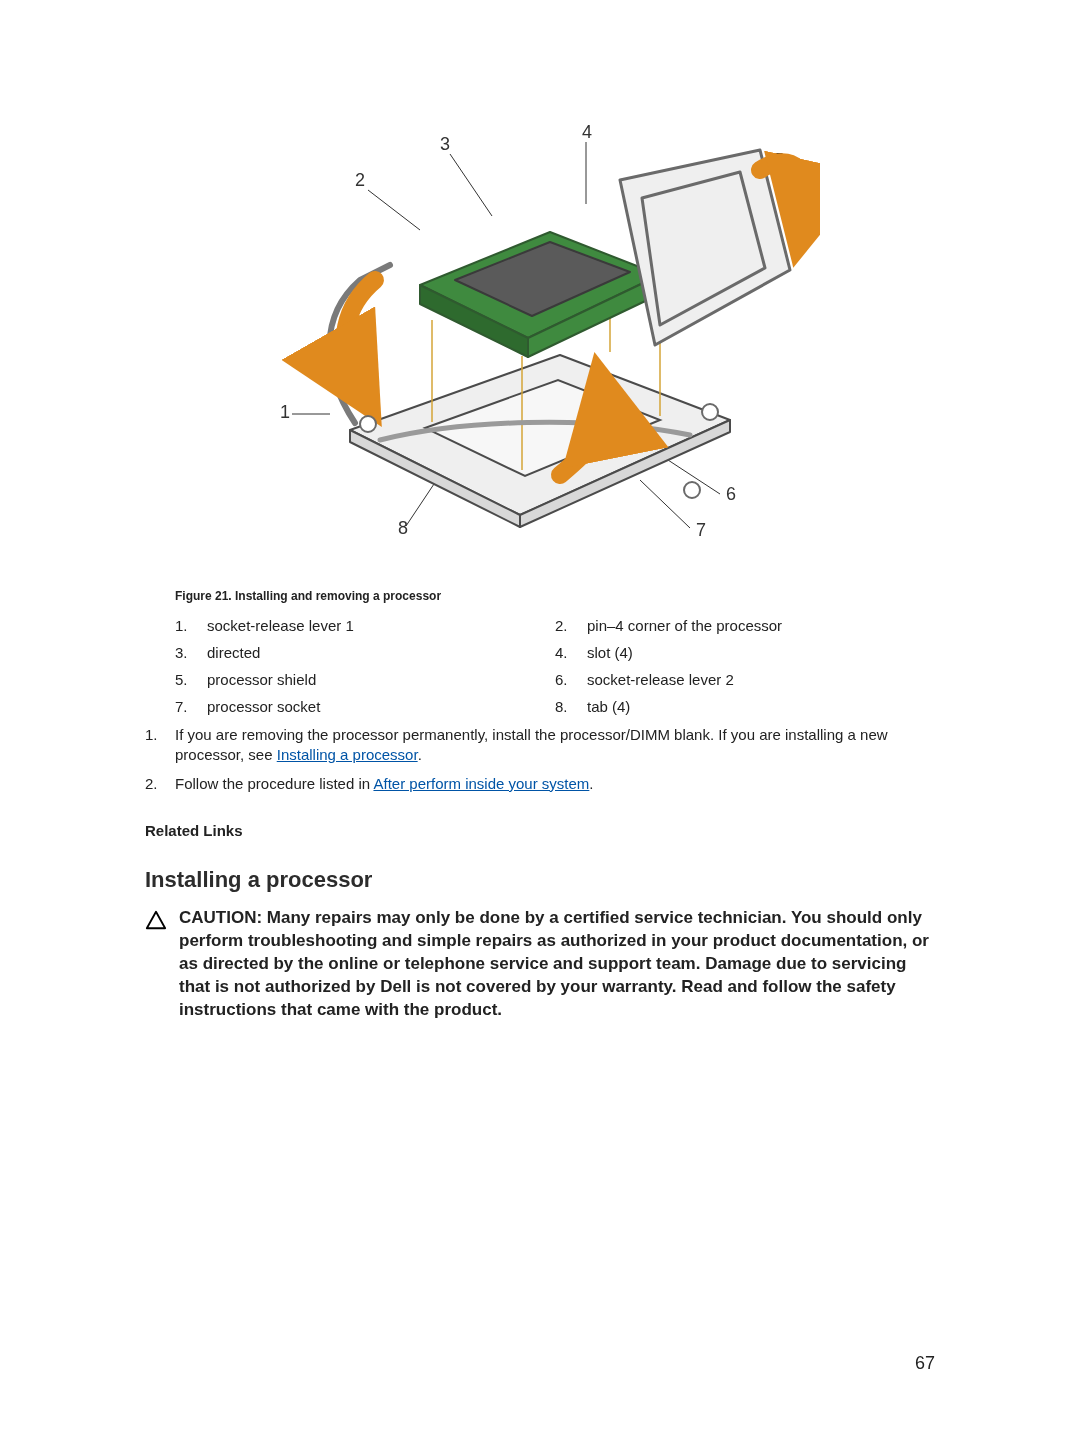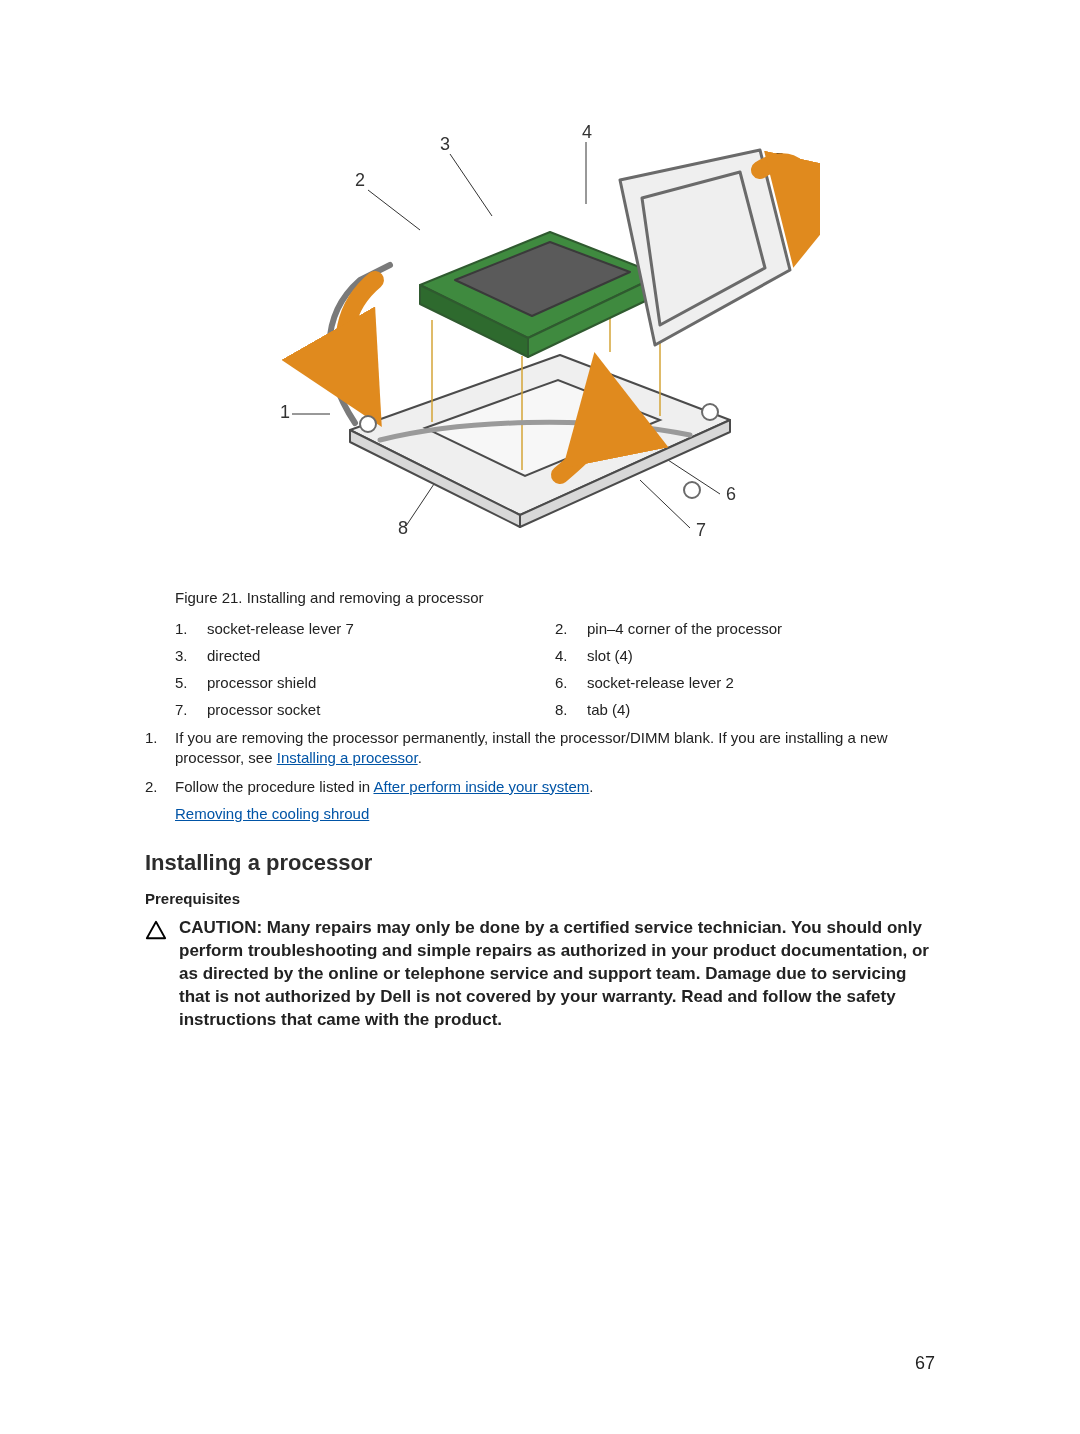--- a/index.html
+++ b/index.html
@@ -19,22 +19,22 @@
   .figure-block {
     text-align: center;
     margin-bottom: 30px;
   }
   .diagram {
     display: inline-block;
     width: 560px;
     height: 435px;
   }
   .caption {
-    font-weight: 400;
-    font-size: 15px;
+    font-weight: 700;
+    font-size: 12px;
     margin: 18px 0 14px 30px;
     text-align: left;
   }
   .callouts {
     display: flex;
     font-size: 15px;
     margin-left: 30px;
   }
   .callouts-col {
     width: 50%;
@@ -181,21 +181,21 @@
       </svg>
     </span>
   </div>
 
   <div class="caption">Figure 21. Installing and removing a processor</div>
 
   <div class="callouts">
     <div class="callouts-col">
       <div class="callouts-row">
         <span class="callouts-num">1.</span>
-        <span class="callouts-label">socket-release lever 7</span>
+        <span class="callouts-label">socket-release lever 1</span>
       </div>
       <div class="callouts-row">
         <span class="callouts-num">3.</span>
         <span class="callouts-label">directed</span>
       </div>
       <div class="callouts-row">
         <span class="callouts-num">5.</span>
         <span class="callouts-label">processor shield</span>
       </div>
       <div class="callouts-row">
@@ -231,26 +231,23 @@
       </span>
     </div>
     <div class="step-row">
       <span class="step-num">2.</span>
       <span class="step-body">
         <span>Follow the procedure listed in </span><a href="#" class="inline-link">After perform inside your system</a><span>.</span>
       </span>
     </div>
   </div>
 
-  <div class="related-links-list">
-    <a href="#" class="inline-link">Removing the cooling shroud</a>
-  </div>
+  <div class="section-label">Related Links</div>
 
   <div class="h2-install">Installing a processor</div>
-  <div class="section-label" style="margin-top:0;">Prerequisites</div>
 
   <div class="caution-block">
     <span class="caution-icon">
       <svg viewBox="0 0 24 24">
           <path d="M12 3 L22 21 L2 21 Z" fill="none" stroke="#000" stroke-width="2" stroke-linejoin="round"></path>
         </svg>
     </span>
     <span>CAUTION: Many repairs may only be done by a certified service technician. You should only perform troubleshooting and simple repairs as authorized in your product documentation, or as directed by the online or telephone service and support team. Damage due to servicing that is not authorized by Dell is not covered by your warranty. Read and follow the safety instructions that came with the product.</span>
   </div>
 

